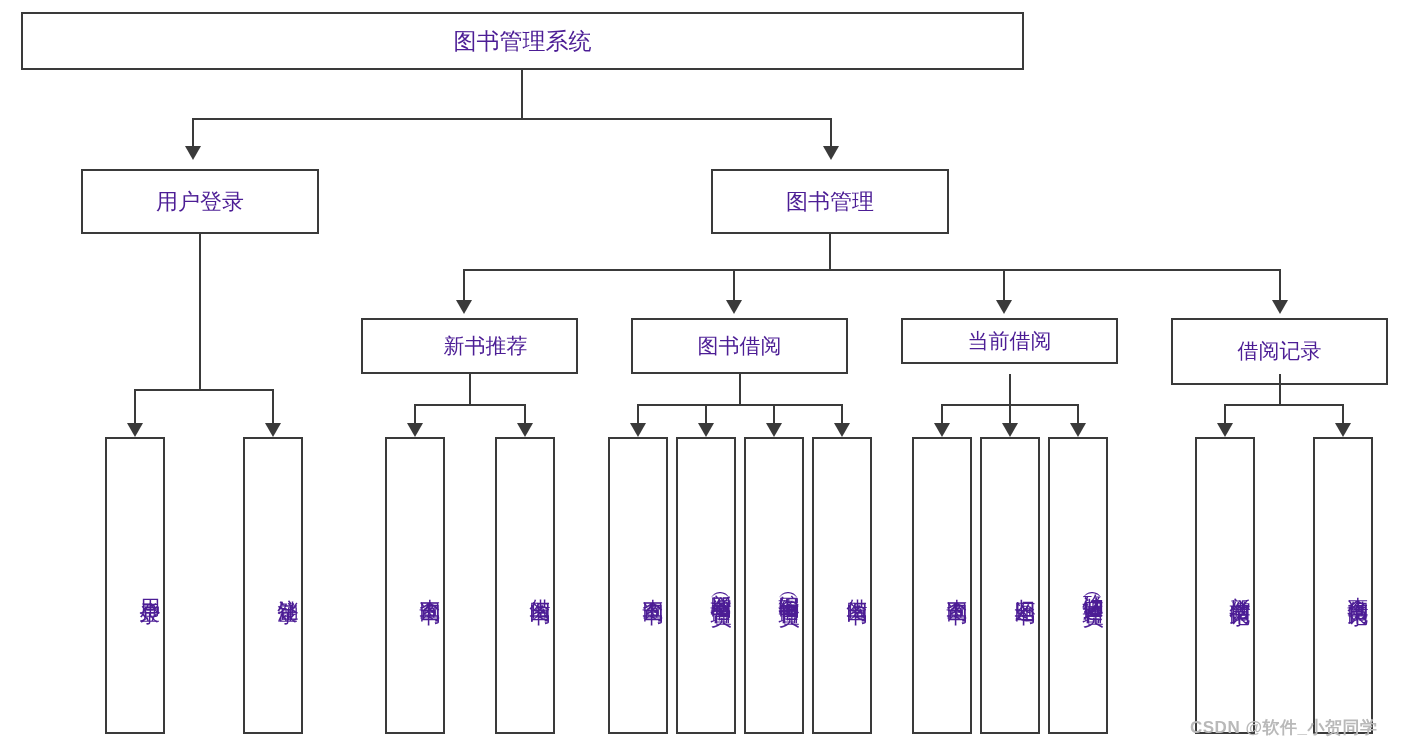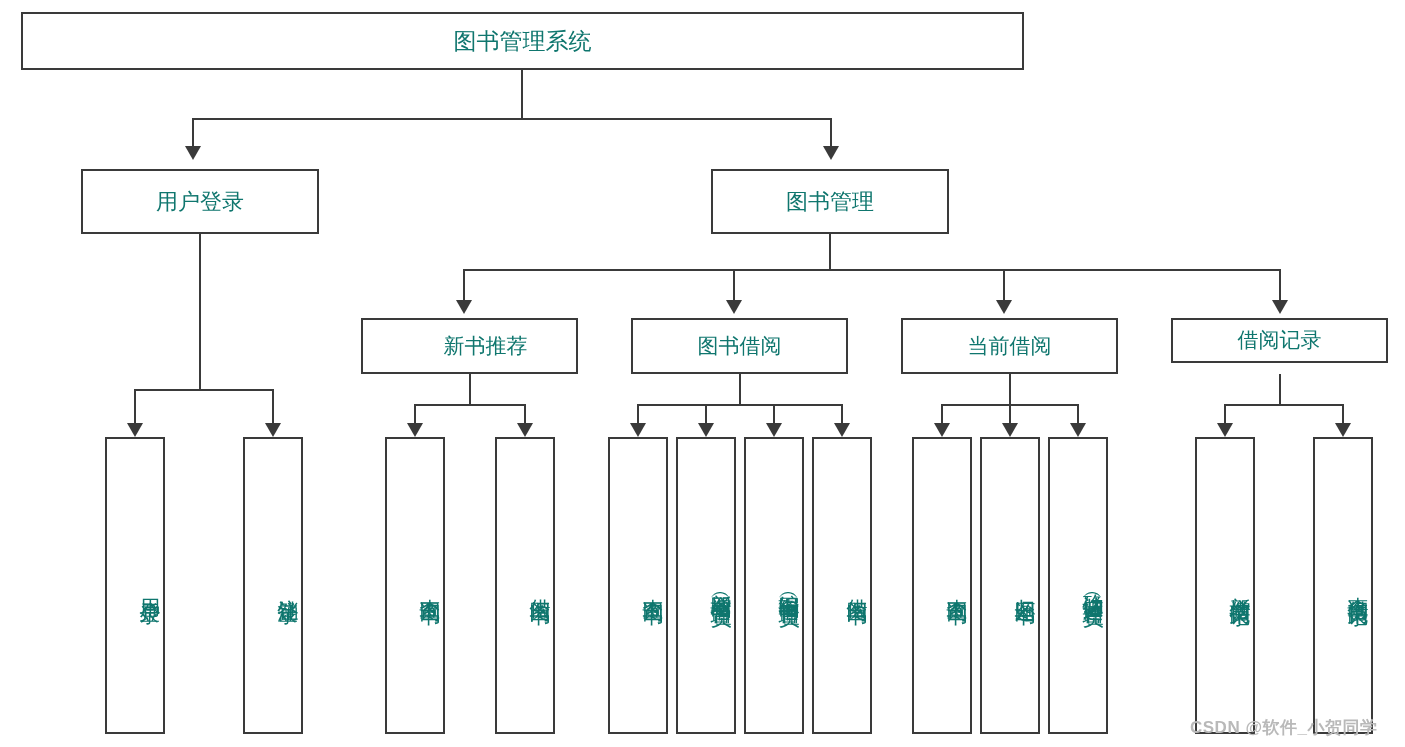--- a/index.html
+++ b/index.html
@@ -18,21 +18,21 @@
     overflow: hidden;
   }
   .node {
     position: absolute;
     box-sizing: border-box;
     background: #ffffff;
     border: 2px solid #3a3a3a;
     display: flex;
     align-items: center;
     justify-content: center;
-    color: #0f766e;
+    color: #4c1d95;
     line-height: 1.25;
   }
   .node.level0 { font-size: 23px; }
   .node.level1 { font-size: 22px; }
   .node.level2 { font-size: 21px; }
   .node.leaf {
     font-size: 21px;
     writing-mode: vertical-rl;
     text-orientation: upright;
     padding: 6px 0;
@@ -120,24 +120,24 @@
   <div class="arrow" style="left:996px; top:300px;"></div>
   <div class="edge v" style="left:1279px; top:269px; height:31px;"></div>
   <div class="arrow" style="left:1272px; top:300px;"></div>
 
   <div class="node level2" style="left:361px; top:318px; width:217px; height:56px;padding-left:32px;">
     <span>新书推荐</span>
   </div>
   <div class="node level2" style="left:631px; top:318px; width:217px; height:56px;text-align:right;">
     <span>图书借阅</span>
   </div>
-  <div class="node level2" style="left:901px; top:318px; width:217px; height:56px;">
+  <div class="node level2" style="left:901px; top:318px; width:217px; height:46px;">
     <span>当前借阅</span>
   </div>
-  <div class="node level2" style="left:1171px; top:318px; width:217px; height:45px;align-items:center;">
+  <div class="node level2" style="left:1171px; top:318px; width:217px; height:67px;align-items:center;">
     <span>借阅记录</span>
   </div>
 
   <div class="edge v" style="left:469px; top:374px; height:30px;"></div>
   <div class="edge h" style="left:414px; top:404px; width:110px;"></div>
   <div class="edge v" style="left:414px; top:404px; height:19px;"></div>
   <div class="arrow" style="left:407px; top:423px;"></div>
   <div class="edge v" style="left:524px; top:404px; height:19px;"></div>
   <div class="arrow" style="left:517px; top:423px;"></div>
 

